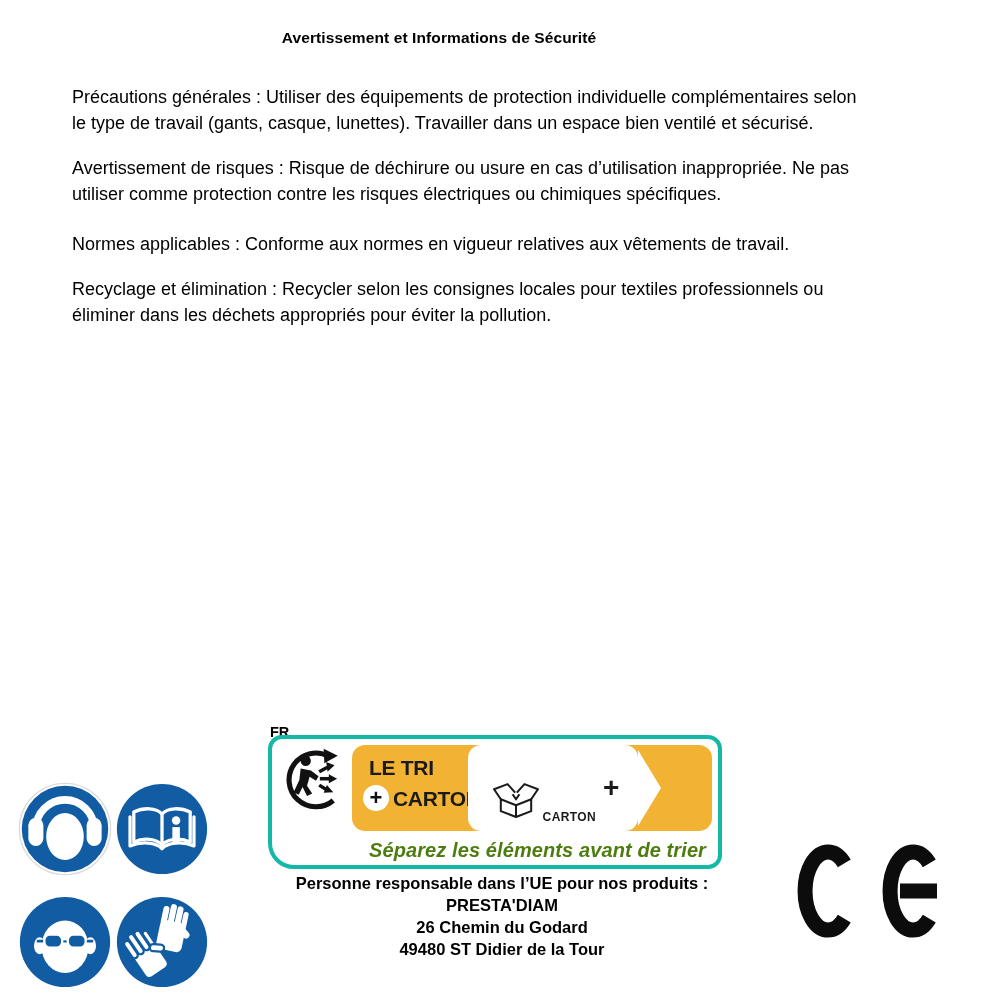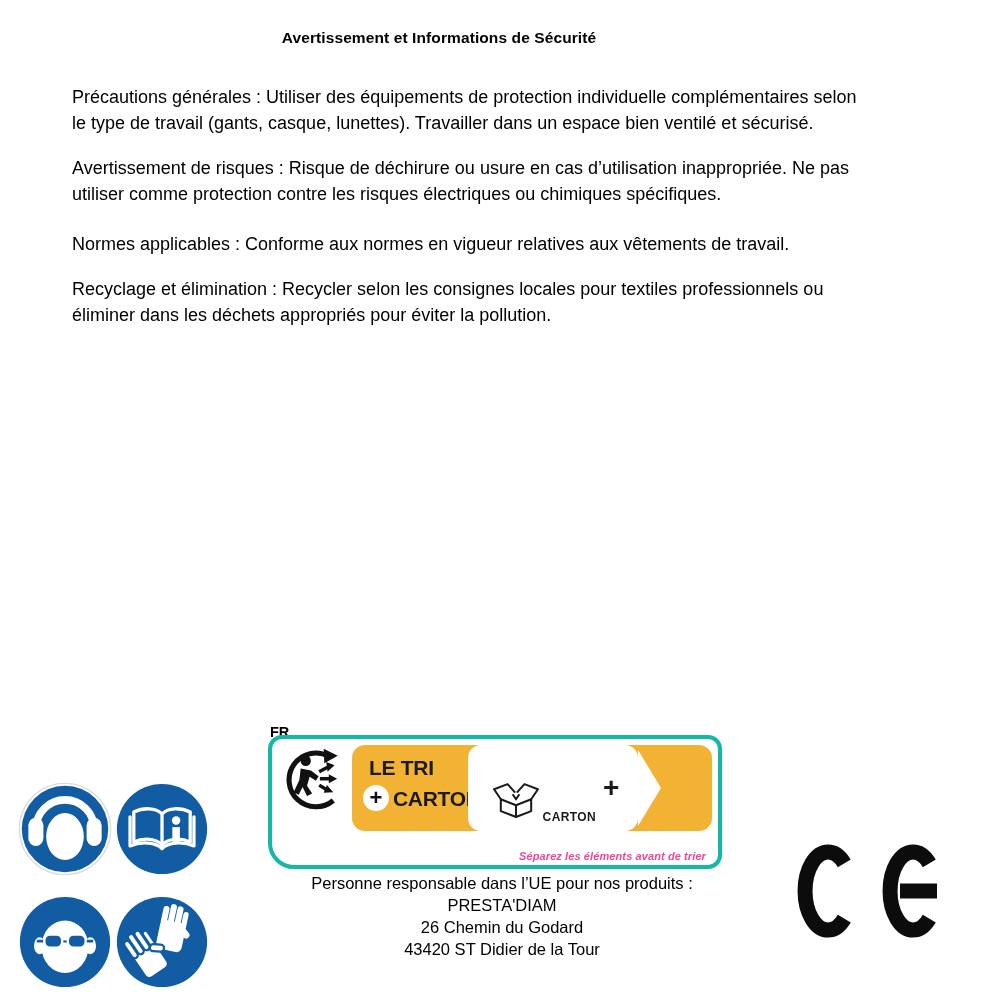--- a/index.html
+++ b/index.html
@@ -59,28 +59,28 @@
     content:"";position:absolute;left:100%;top:5px;width:0;height:0;
     border-top:38px solid transparent;border-bottom:38px solid transparent;
     border-left:23px solid #fff;
   }
   .mat{display:flex;flex-direction:row;align-items:flex-end;}
   .mat .mat-label{font-size:12px;font-weight:bold;letter-spacing:.4px;color:#1a1a1a;margin-top:3px;}
   .mat svg{display:block;}
   .plus-sep{font-size:28px;font-weight:800;color:#1a1a1a;align-self:center;margin-top:6px;}
   .bin-zone{flex:1;display:flex;align-items:center;justify-content:center;padding-left:20px;}
   .caption{
-    position:absolute;right:12px;bottom:3px;font-size:11px;font-weight:bold;
-    font-style:italic;color:#ec4899;letter-spacing:.1px;
+    position:absolute;right:12px;bottom:3px;font-size:20px;font-weight:bold;
+    font-style:italic;color:#4d7c0f;letter-spacing:.1px;
   }
 
   
   .address{
     position:absolute;left:252px;top:872px;width:500px;text-align:center;
-    font-size:16.5px;font-weight:normal;line-height:22px;
+    font-size:16.5px;font-weight:bold;line-height:22px;
   }
 
   
   .ce{position:absolute;left:797px;top:841px;width:150px;height:100px;}
   .ce svg{display:block;width:150px;height:100px;}
 </style>
 </head>
 <body>
 
 <div class="title">Avertissement et Informations de Sécurité</div>
@@ -196,21 +196,21 @@
 
   </div>
 
   <div class="caption">Séparez les éléments avant de trier</div>
 </div>
 
 <div class="address">
   <div>Personne responsable dans l’UE pour nos produits :</div>
   <div>PRESTA'DIAM</div>
   <div>26 Chemin du Godard</div>
-  <div>43420 ST Didier de la Tour</div>
+  <div>49480 ST Didier de la Tour</div>
 </div>
 
 <div class="ce">
   <svg viewBox="0 0 150 100">
     <g stroke="#0c0c0c" stroke-width="15" fill="none">
       <path d="M47.3,22.4 A23,39 0 1 0 47.3,77.6"></path>
       <path d="M132.3,22.4 A23,39 0 1 0 132.3,77.6"></path>
       <path d="M103,50 L140,50"></path>
     </g>
   </svg>

